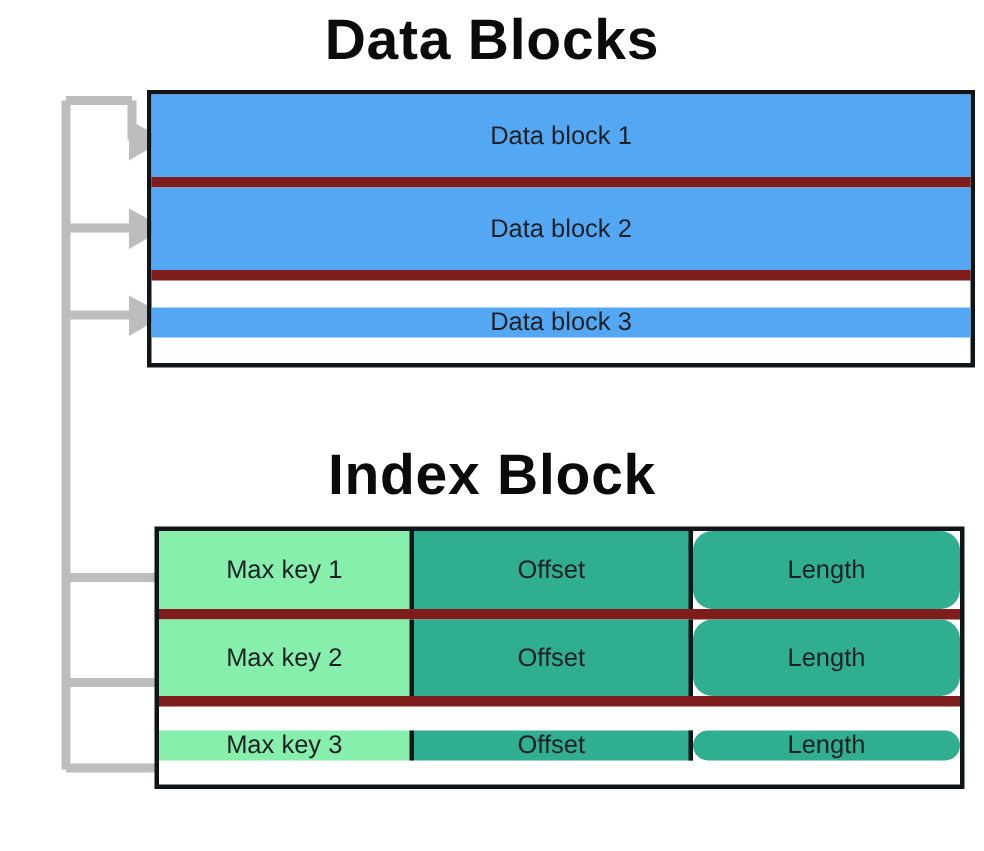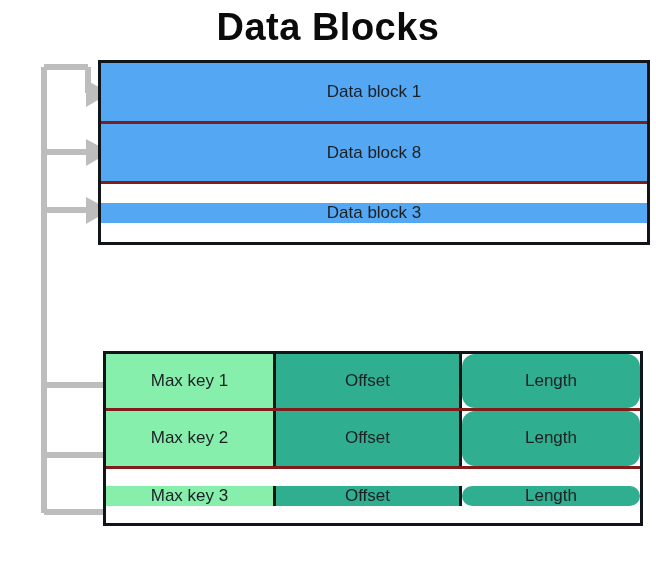--- a/index.html
+++ b/index.html
@@ -43,21 +43,21 @@
     box-sizing: border-box;
     border: 3px solid #111418;
     display: flex;
     flex-direction: column;
   }
   .block-row {
     box-sizing: border-box;
     display: flex;
     flex-direction: row;
     flex: 1 1 0;
-    border-bottom: 3px solid #7f1d1d;
+    border-bottom: 7px solid #7f1d1d;
   }
   .block-row:last-child { border-bottom: none; align-items: center; }
 
   .cell {
     box-sizing: border-box;
     display: flex;
     align-items: center;
     justify-content: center;
     font-family: "Liberation Sans", sans-serif;
     font-size: 17px;
@@ -136,27 +136,28 @@
     </g>
   </svg>
 
   <div class="section-title" id="data-blocks-title">Data Blocks</div>
 
   <div class="block-table" id="data-blocks">
     <div class="block-row">
       <div class="cell">Data block 1</div>
     </div>
     <div class="block-row">
-      <div class="cell">Data block 8</div>
+      <div class="cell">Data block 2</div>
     </div>
     <div class="block-row">
       <div class="cell">Data block 3</div>
     </div>
   </div>
 
+  <div class="section-title" id="index-block-title">Index Block</div>
 
   <div class="block-table" id="index-block">
     <div class="block-row">
       <div class="cell cell-key">Max key 1</div>
       <div class="cell cell-offset">Offset</div>
       <div class="cell cell-length">Length</div>
     </div>
     <div class="block-row">
       <div class="cell cell-key">Max key 2</div>
       <div class="cell cell-offset">Offset</div>

